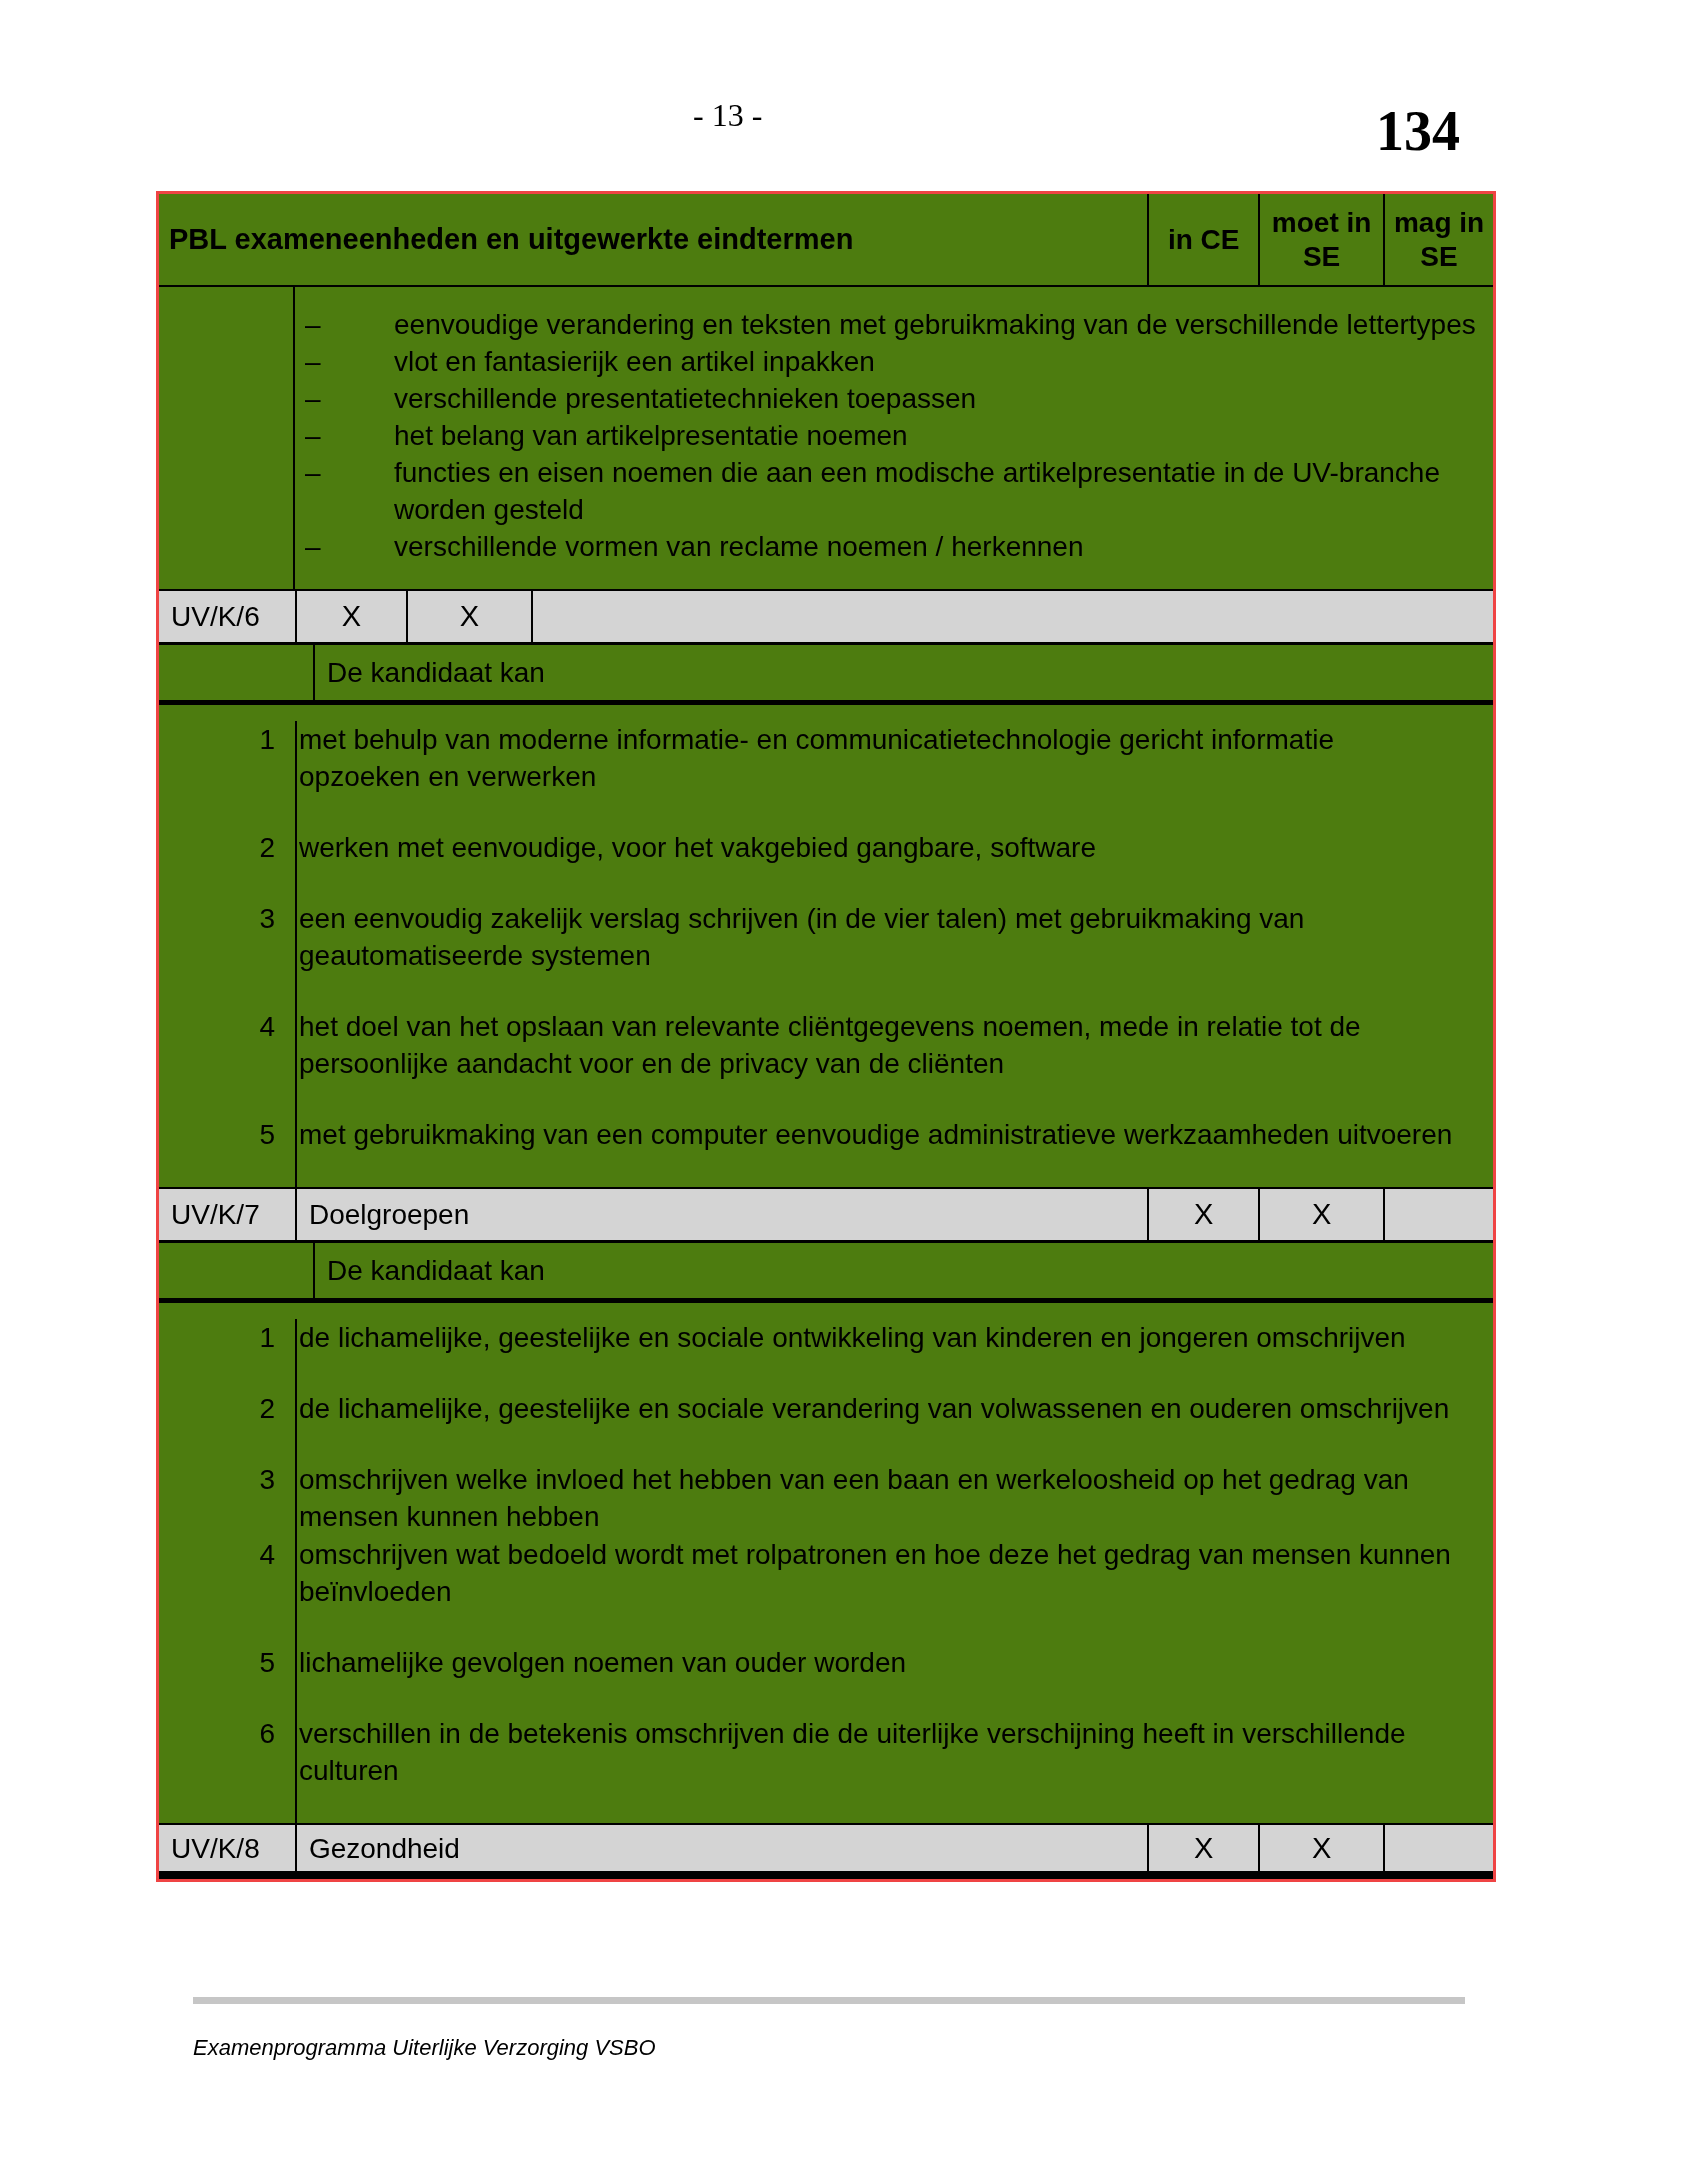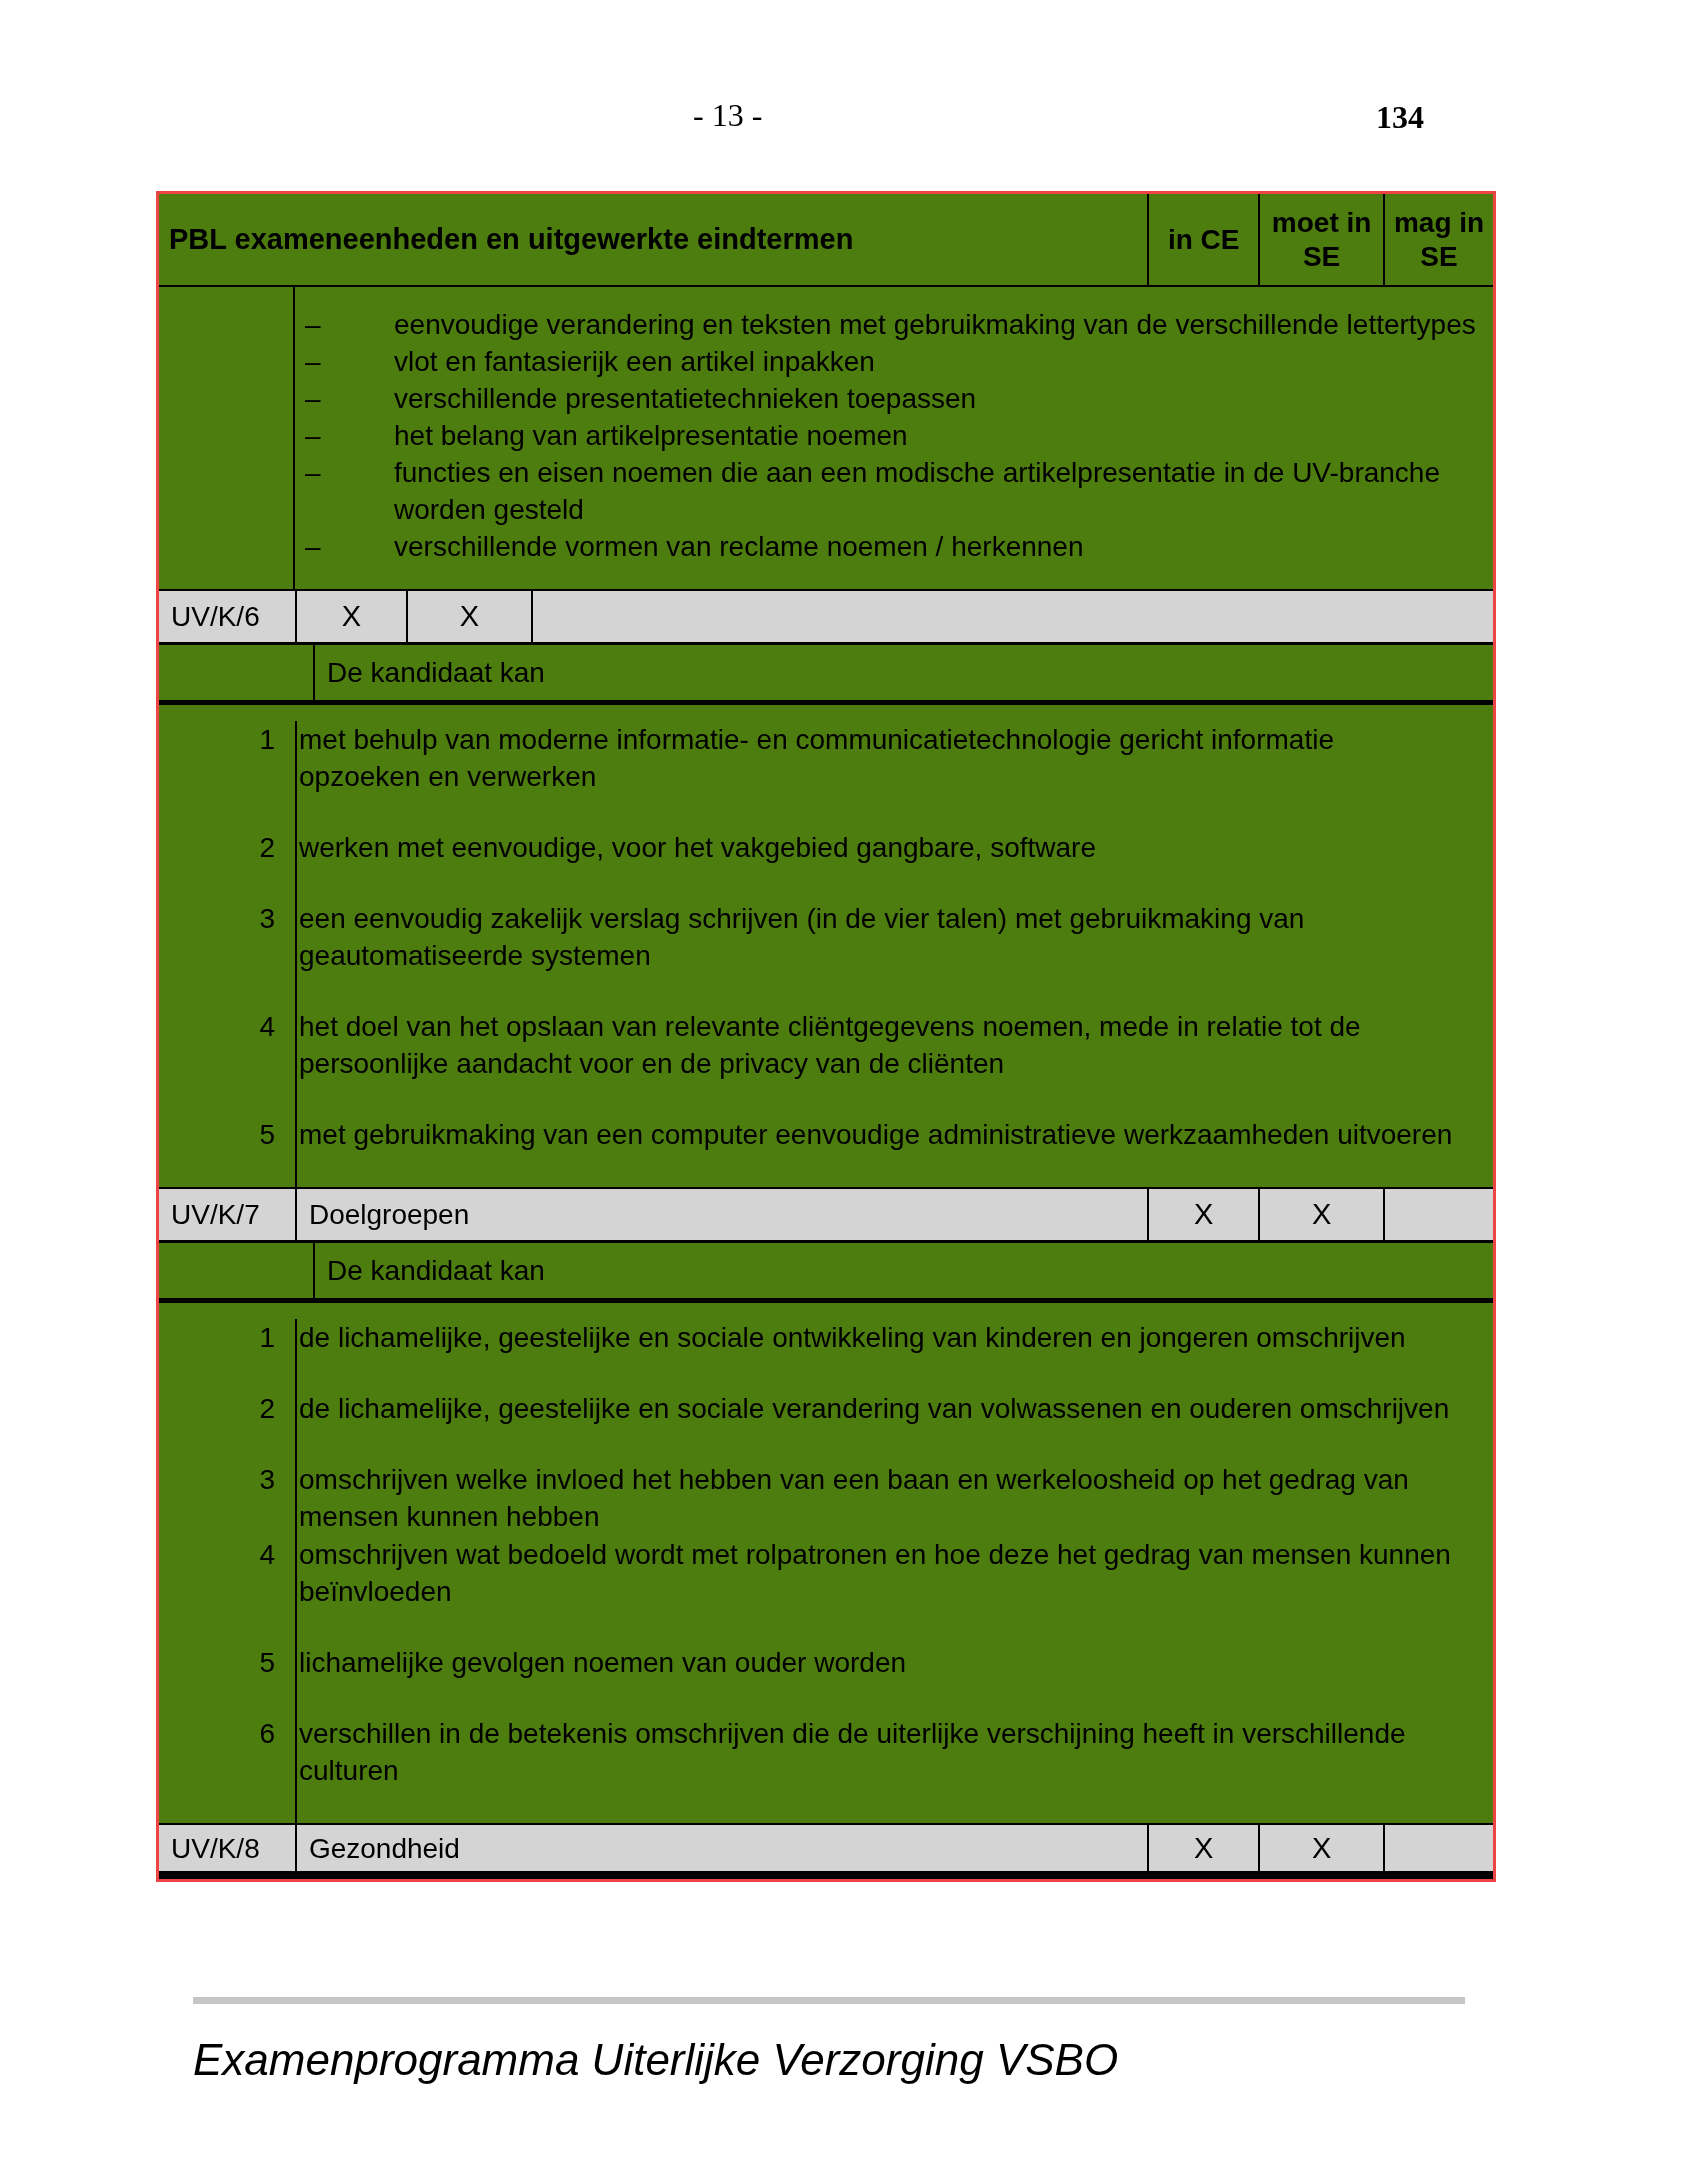--- a/index.html
+++ b/index.html
@@ -6,21 +6,21 @@
   body{
     width:1683px;height:2178px;position:relative;overflow:hidden;
     font-family:"Liberation Sans","DejaVu Sans",sans-serif;color:#000;
   }
   .pagenum-center{
     position:absolute;top:97px;left:693px;width:248px;text-align:left;
     font-family:"Liberation Serif","DejaVu Serif",serif;font-size:32px;
   }
   .pagenum-big{
     position:absolute;top:99px;left:1376px;width:109px;
-    font-family:"Liberation Serif","DejaVu Serif",serif;font-size:32px;font-weight:bold;
+    font-family:"Liberation Serif","DejaVu Serif",serif;font-size:56px;font-weight:bold;
   }
   .doc-table{
     position:absolute;top:191px;left:156px;width:1340px;
     border:3px solid #ef4444;box-sizing:border-box;background:#4d7c0f;
     font-size:28px;line-height:37px;
   }
   .row{display:flex;box-sizing:border-box;}
   .thead{height:93px;border-bottom:2px solid #000;}
   .thead .cell{display:flex;align-items:center;box-sizing:border-box;}
   .th-title{width:989px;padding-left:10px;font-weight:bold;font-size:29px;}
@@ -54,21 +54,21 @@
   .item-row.first{margin-top:16px;}
   .item-row.tight{margin-top:1px;}
   .item-num{width:126px;text-align:right;padding-right:10px;box-sizing:border-box;flex:none;}
   .item-text{flex:1;padding-left:14px;padding-right:30px;box-sizing:border-box;}
 
   .bottom-gray{border-bottom:none;}
   .table-end{border-bottom:8px solid #000;}
 
   .soft-rule{position:absolute;top:1997px;left:193px;width:1272px;height:7px;background:#c6c6c6;}
   .footer-line{
-    position:absolute;top:2035px;left:193px;font-size:44px;font-style:italic;
+    position:absolute;top:2035px;left:193px;font-size:22px;font-style:italic;
   }
 </style>
 </head>
 <body>
 
 <div class="pagenum-center">- 13 -</div>
 <div class="pagenum-big">134</div>
 
 <div class="doc-table">
   <div class="row thead">

